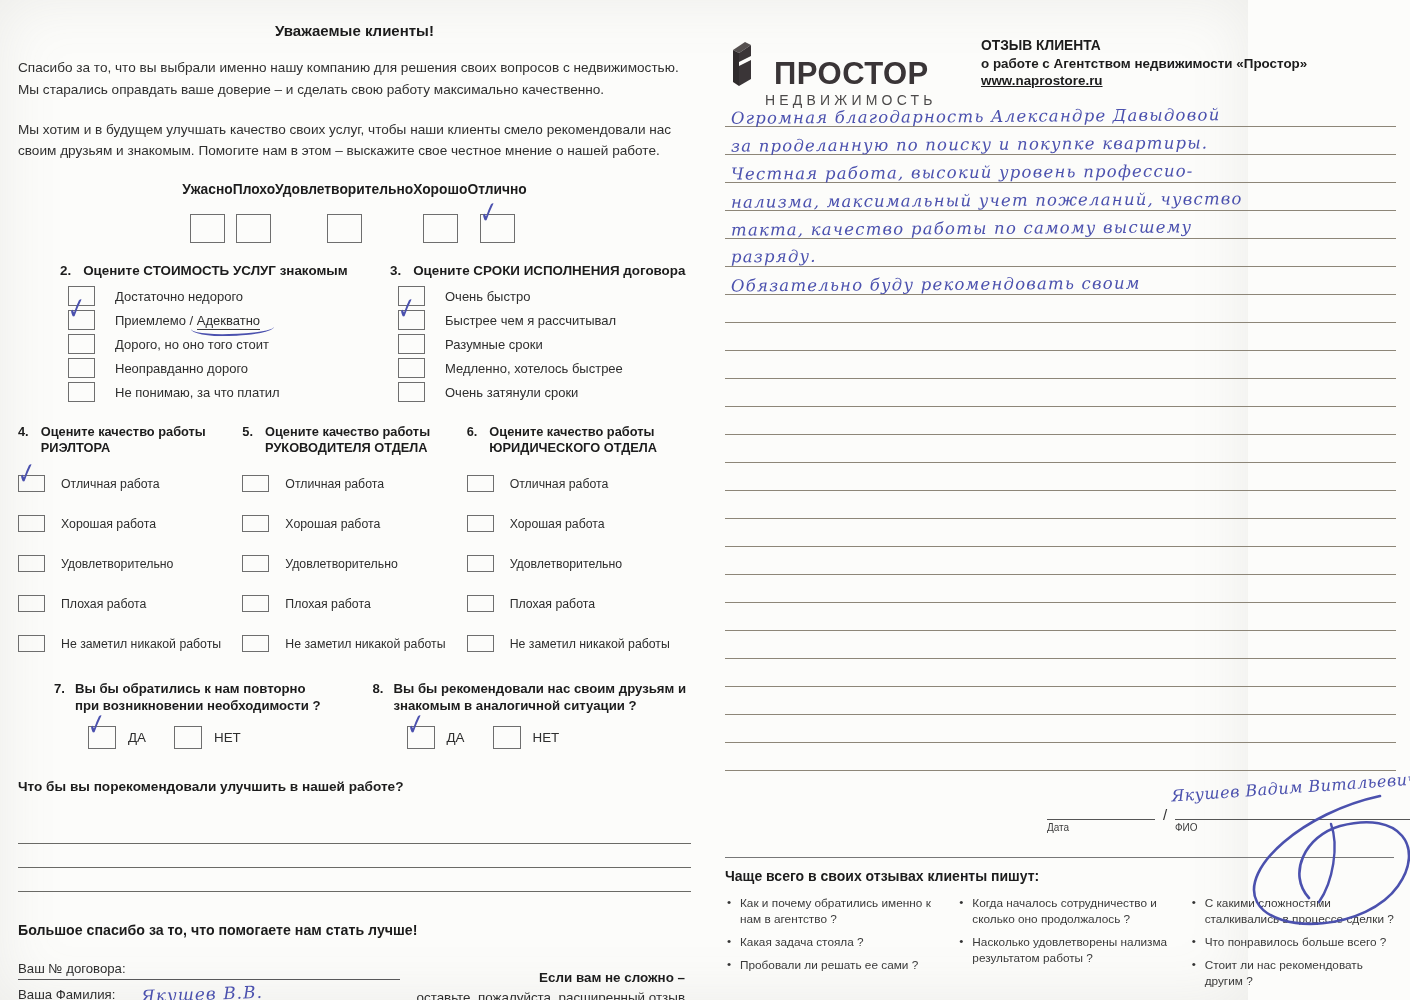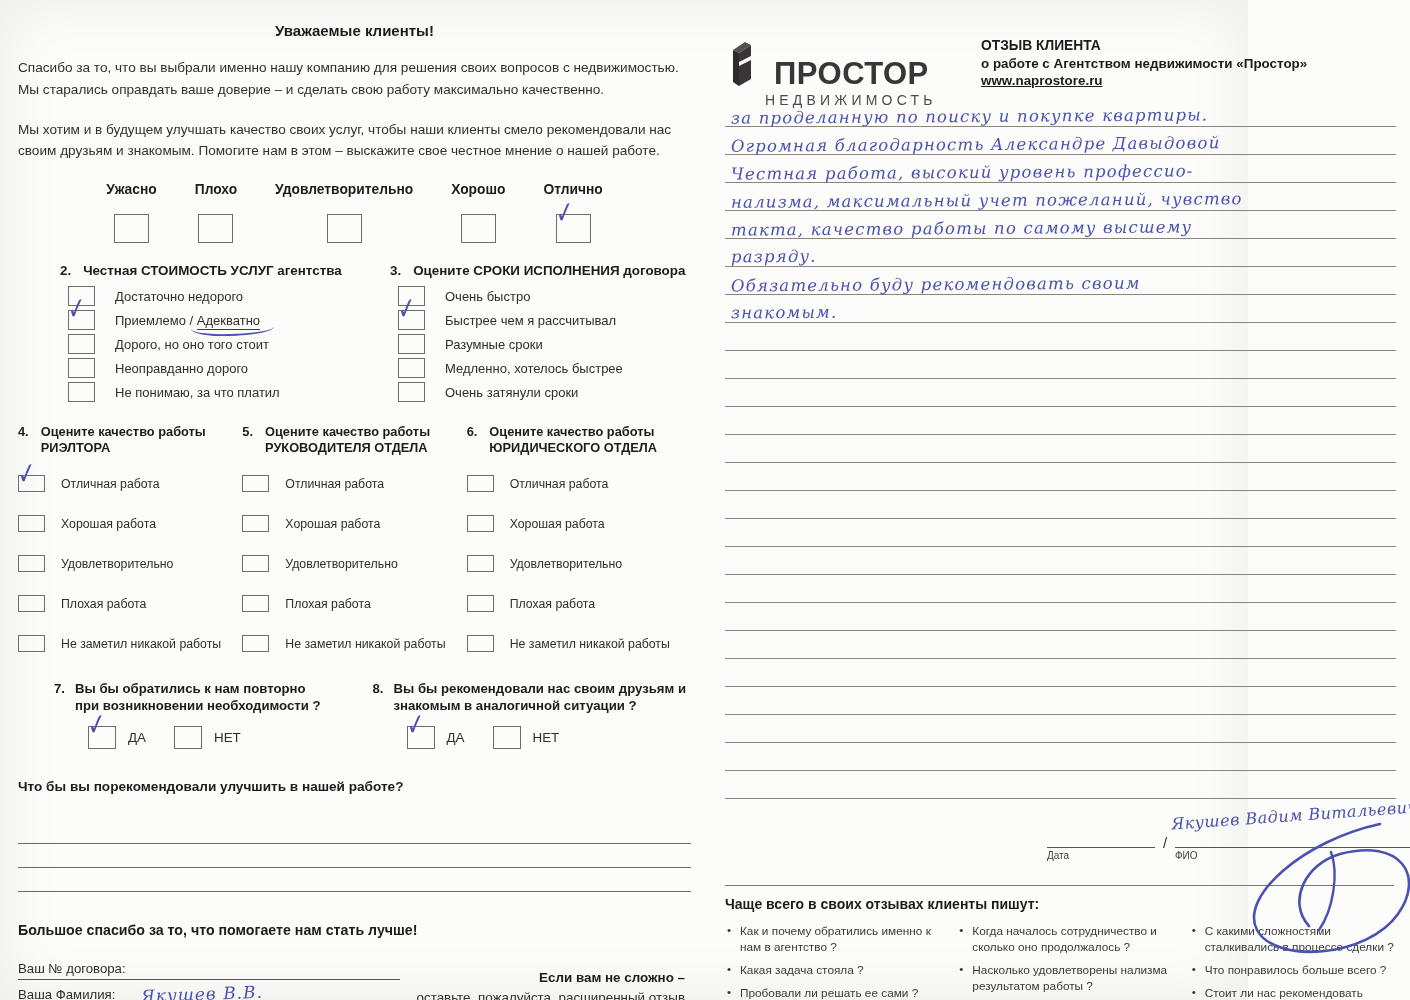--- a/index.html
+++ b/index.html
@@ -23,21 +23,21 @@
     box-shadow:inset 0 0 60px rgba(120,120,115,.12);}
   .page{position:absolute;top:0;height:1000px;overflow:hidden;}
   .page-left{left:0;width:705px;padding:16px 14px 0 18px;}
   .page-right{left:705px;width:705px;padding:0 12px 0 20px;}
 
   
   .main-title{text-align:center;font-size:15px;font-weight:bold;color:var(--bold);margin-top:6px;}
   .intro{font-size:13.6px;line-height:1.6;margin-top:18px;color:#303030;}
   .q1-head{text-align:center;font-weight:bold;font-size:13.8px;color:var(--bold);margin-top:16px;}
   .qnum{margin-right:10px;}
-  .rating-row{display:flex;justify-content:center;gap:38px;margin-top:20px;padding:0 8px;}
+  .rating-row{display:flex;justify-content:center;margin-top:20px;padding:0 8px;}
   .rating-item{display:flex;flex-direction:column;align-items:center;}
   .rating-label{font-weight:bold;font-size:13.8px;color:var(--bold);white-space:nowrap;}
   .cbx{position:relative;display:inline-block;width:27px;height:20px;
        border:1px solid var(--boxborder);background:transparent;}
   .cbx-lg{width:35px;height:29px;margin-top:17px;}
   .cbx-md{width:28px;height:23px;}
   .cbx.checked::after{
     content:"✓";position:absolute;left:0px;top:-16px;
     font-size:30px;line-height:1;color:var(--ink);
     font-family:"DejaVu Sans",sans-serif;
@@ -154,21 +154,21 @@
   <div class="rating-item">
     <div class="rating-label">Отлично</div>
     <span class="cbx cbx-lg checked"></span>
   </div>
 </div>
 
     <div class="two-col">
       <div class="qcol qcol-2">
         <div class="qcol-head">
           <span>2.</span>
-          <span>Честная СТОИМОСТЬ УСЛУГ агентства</span>
+          <span>Оцените СТОИМОСТЬ УСЛУГ знакомым</span>
         </div>
         <div class="opts">
   <div class="opt">
     <span class="cbx"></span>
     <span class="opt-label">Достаточно недорого</span>
   </div>
 
   <div class="opt">
     <span class="cbx checked"></span>
     <span class="opt-label">Приемлемо / <span class="u-part">Адекватно</span></span>
@@ -436,42 +436,39 @@
       </div>
       <div class="rp-title">
         <div class="rp-title-l1">ОТЗЫВ КЛИЕНТА</div>
         <div class="rp-title-l2">о работе с Агентством недвижимости «Простор»</div>
         <div class="rp-url">www.naprostore.ru</div>
       </div>
     </div>
 
     <div class="ruled-area" id="ruled-area">
         <div class="ruled-row">
+          <span class="handwriting hw-line">Огромная благодарность Александре Давыдовой</span>
+        </div>
+        <div class="ruled-row">
           <span class="handwriting hw-line">за проделанную по поиску и покупке квартиры.</span>
         </div>
         <div class="ruled-row">
-          <span class="handwriting hw-line">Огромная благодарность Александре Давыдовой</span>
-        </div>
-        <div class="ruled-row">
           <span class="handwriting hw-line">Честная работа, высокий уровень профессио-</span>
         </div>
         <div class="ruled-row">
           <span class="handwriting hw-line">нализма, максимальный учет пожеланий, чувство</span>
         </div>
         <div class="ruled-row">
           <span class="handwriting hw-line">такта, качество работы по самому высшему</span>
         </div>
         <div class="ruled-row">
           <span class="handwriting hw-line">разряду.</span>
         </div>
         <div class="ruled-row">
           <span class="handwriting hw-line">Обязательно буду рекомендовать своим</span>
-        </div>
-        <div class="ruled-row">
-          <span class="handwriting hw-line">знакомым.</span>
         </div>
         <div class="ruled-row"></div>
         <div class="ruled-row"></div>
         <div class="ruled-row"></div>
         <div class="ruled-row"></div>
         <div class="ruled-row"></div>
         <div class="ruled-row"></div>
         <div class="ruled-row"></div>
         <div class="ruled-row"></div>
         <div class="ruled-row"></div>

